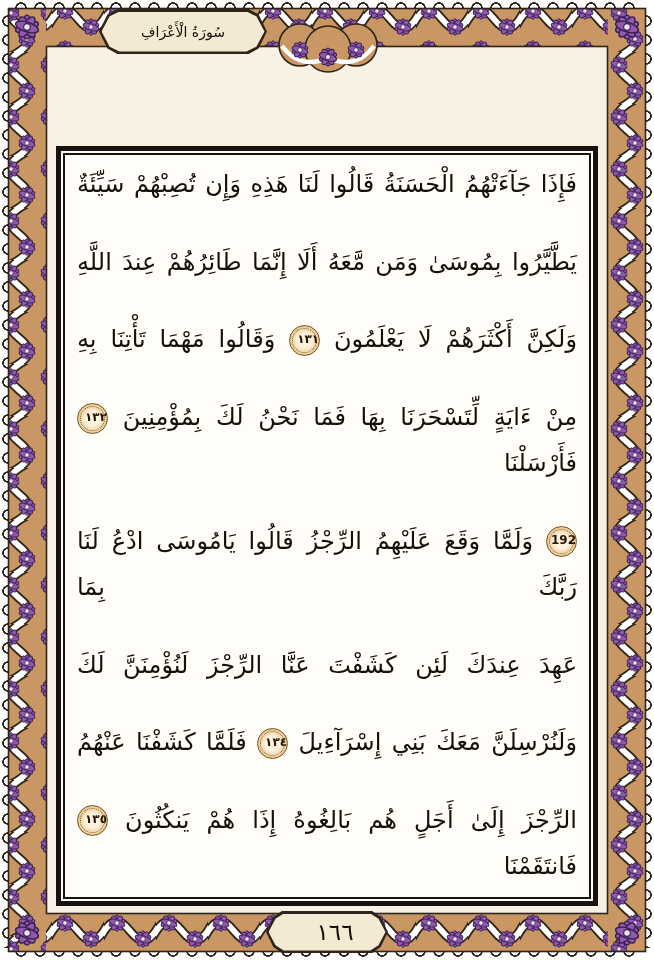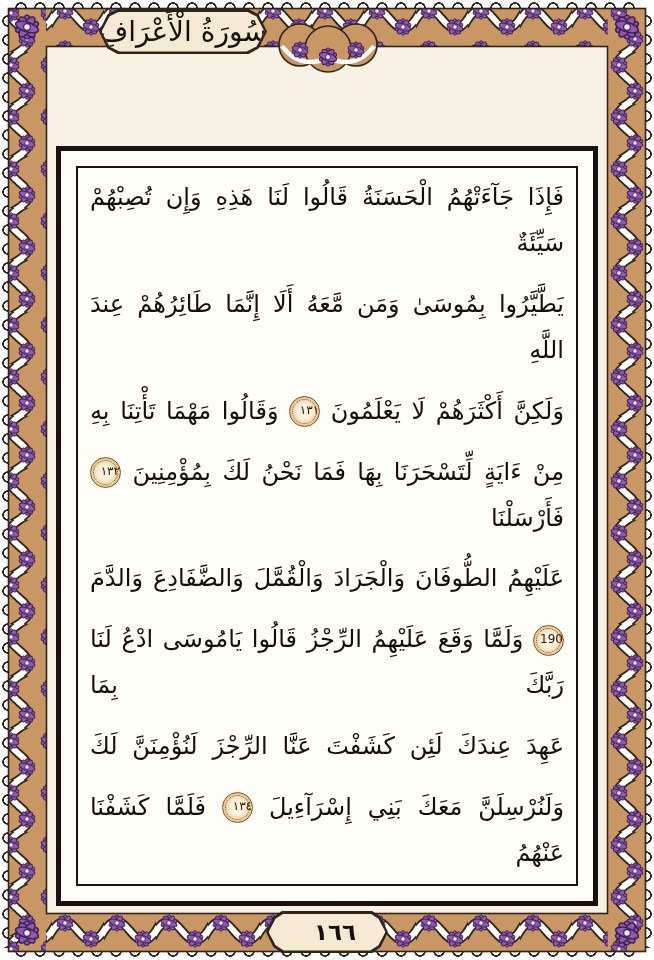--- a/index.html
+++ b/index.html
@@ -31,45 +31,45 @@
     background-image:radial-gradient(circle 7px at 9px 8px,#ffffff 0 4.2px,var(--dark) 4.2px 5.8px,rgba(0,0,0,0) 6.1px);
     background-size:19px 8px;background-repeat:repeat-x;}
 
   
   .cartouche{position:absolute;top:9px;width:168px;height:45px;z-index:3;
     background:var(--dark);
     clip-path:polygon(0% 50%,5% 12%,11% 0%,89% 0%,95% 12%,100% 50%,95% 88%,89% 100%,11% 100%,5% 88%);}
   .cartouche .inner{position:absolute;inset:2.5px;background:var(--cream);
     clip-path:polygon(0% 50%,5% 12%,11% 0%,89% 0%,95% 12%,100% 50%,95% 88%,89% 100%,11% 100%,5% 88%);
     display:flex;align-items:center;justify-content:center;}
-  .cartouche span{font-size:28px;color:var(--ink);white-space:nowrap;}
+  .cartouche span{font-size:14px;color:var(--ink);white-space:nowrap;}
   .cart-right{right:99px;}
   .cart-left{left:99px;}
 
   
   .pageno{position:absolute;top:911px;left:50%;transform:translateX(-50%);
     width:122px;height:42px;z-index:3;background:var(--dark);
     clip-path:polygon(0% 50%,6% 14%,13% 0%,87% 0%,94% 14%,100% 50%,94% 86%,87% 100%,13% 100%,6% 86%);}
   .pageno .inner{position:absolute;inset:2.5px;background:var(--cream);
     clip-path:polygon(0% 50%,6% 14%,13% 0%,87% 0%,94% 14%,100% 50%,94% 86%,87% 100%,13% 100%,6% 86%);
     display:flex;align-items:center;justify-content:center;}
-  .pageno span{font-size:23px;font-weight:bold;color:var(--ink);margin-left:16px;}
+  .pageno span{font-size:23px;font-weight:normal;color:var(--ink);margin-left:16px;}
 
   
   .frame{position:absolute;left:56px;top:146px;width:542px;height:760px;z-index:2;
-    box-sizing:border-box;border:5px solid #191210;background:var(--paper);padding:15px;}
+    box-sizing:border-box;border:5px solid #191210;background:var(--paper);padding:2px;}
   .frame-inner{box-sizing:border-box;width:100%;height:100%;border:2px solid #191210;
     padding:6px 12px 8px 12px;display:flex;flex-direction:column;justify-content:space-between;
     overflow:hidden;direction:rtl;}
   .line{text-align:justify;text-align-last:justify;direction:rtl;
     font-size:24px;line-height:46px;color:var(--ink);white-space:normal;}
   .aya{display:inline-block;width:29px;height:29px;border-radius:50%;vertical-align:middle;
     background:radial-gradient(circle,#fcf2dd 0 35%,#edd0a0 62%,#d7a765 100%);
     border:1.5px solid #7a5526;outline:1px dotted #7a5526;outline-offset:-4px;
-    font-size:12px;line-height:27px;text-align:center;color:#241403;font-weight:normal;}
+    font-size:12px;line-height:27px;text-align:center;color:#241403;font-weight:bold;}
 
   .border-art{position:absolute;left:0;top:0;z-index:1;}
 </style>
 </head>
 <body>
 
 <div class="page">
 
   <svg class="border-art" width="654" height="960" viewBox="0 0 654 960" aria-hidden="true">
     <defs>
@@ -136,24 +136,24 @@
       <span>سُورَةُ الْأَعْرَافِ</span>
     </div>
   </div>
 
   <div class="frame">
     <div class="frame-inner">
         <div class="line"><span>فَإِذَا جَآءَتْهُمُ الْحَسَنَةُ قَالُوا لَنَا هَذِهِ وَإِن تُصِبْهُمْ سَيِّئَةٌ</span></div>
         <div class="line"><span>يَطَّيَّرُوا بِمُوسَىٰ وَمَن مَّعَهُ أَلَا إِنَّمَا طَائِرُهُمْ عِندَ اللَّهِ</span></div>
         <div class="line"><span>وَلَكِنَّ أَكْثَرَهُمْ لَا يَعْلَمُونَ</span> <span class="aya">١٣١</span> <span>وَقَالُوا مَهْمَا تَأْتِنَا بِهِ</span></div>
         <div class="line"><span>مِنْ ءَايَةٍ لِّتَسْحَرَنَا بِهَا فَمَا نَحْنُ لَكَ بِمُؤْمِنِينَ</span> <span class="aya">١٣٢</span> <span>فَأَرْسَلْنَا</span></div>
-        <div class="line"><span>عَلَيْهِمُ الطُّوفَانَ وَالْجَرَادَ وَالْقُمَّلَ وَالضَّفَادِعَ وَالدَّمَ</span></div>
-        <div class="line"><span class="aya">190</span> <span>وَلَمَّا وَقَعَ عَلَيْهِمُ الرِّجْزُ قَالُوا يَامُوسَى ادْعُ لَنَا رَبَّكَ بِمَا</span></div>
+        <div class="line"><span class="aya">192</span> <span>وَلَمَّا وَقَعَ عَلَيْهِمُ الرِّجْزُ قَالُوا يَامُوسَى ادْعُ لَنَا رَبَّكَ بِمَا</span></div>
         <div class="line"><span>عَهِدَ عِندَكَ لَئِن كَشَفْتَ عَنَّا الرِّجْزَ لَنُؤْمِنَنَّ لَكَ</span></div>
         <div class="line"><span>وَلَنُرْسِلَنَّ مَعَكَ بَنِي إِسْرَآءِيلَ</span> <span class="aya">١٣٤</span> <span>فَلَمَّا كَشَفْنَا عَنْهُمُ</span></div>
+        <div class="line"><span>الرِّجْزَ إِلَىٰ أَجَلٍ هُم بَالِغُوهُ إِذَا هُمْ يَنكُثُونَ</span> <span class="aya">١٣٥</span> <span>فَانتَقَمْنَا</span></div>
       </div>
   </div>
 
   <div class="pageno">
     <div class="inner">
       <span>١٦٦</span>
     </div>
   </div>
 
 </div>

